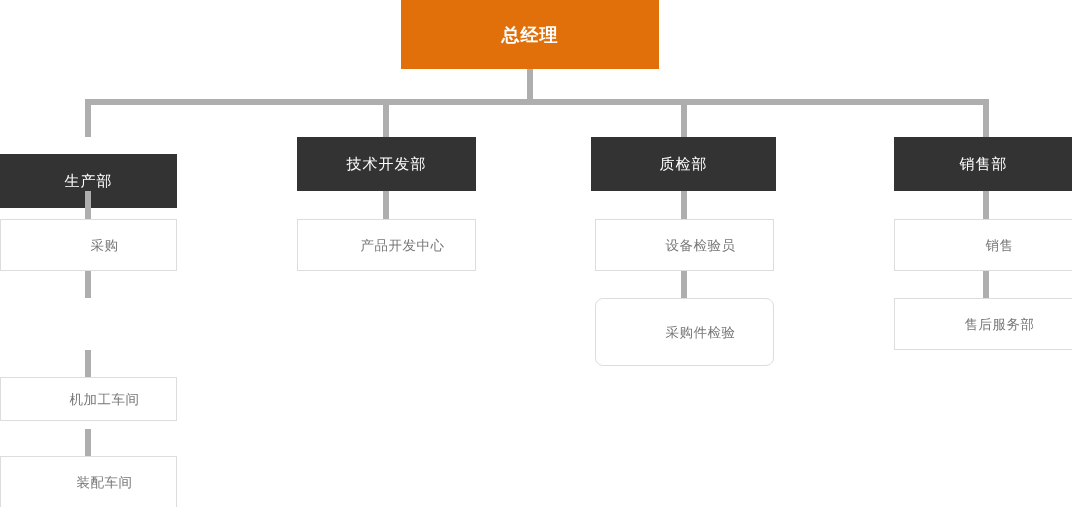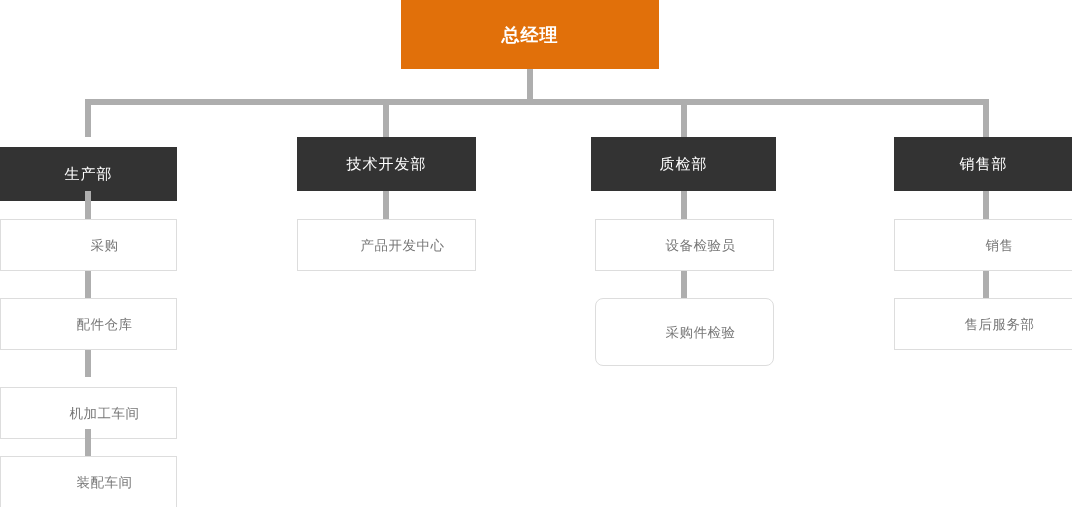--- a/index.html
+++ b/index.html
@@ -71,30 +71,29 @@
 
   <div class="conn" style="left:527px; top:69px; width:6px; height:36px;"></div>
 
   <div class="conn" style="left:85px; top:99px; width:904px; height:6px;"></div>
 
   <div class="conn" style="left:85px; top:99px; width:6px; height:38px;"></div>
   <div class="conn" style="left:383px; top:99px; width:6px; height:38px;"></div>
   <div class="conn" style="left:681px; top:99px; width:6px; height:38px;"></div>
   <div class="conn" style="left:983px; top:99px; width:6px; height:38px;"></div>
 
-  <div class="box box-dept" style="left:0px; top:147px; width:177px; height:54px;">生产部</div>
+  <div class="box box-dept" style="left:0px; top:154px; width:177px; height:54px;">生产部</div>
 
   <div class="conn" style="left:85px; top:191px; width:6px; height:28px;"></div>
   <div class="box box-unit" style="left:0px; top:219px; width:177px; height:52px;">采购</div>
 
   <div class="conn" style="left:85px; top:271px; width:6px; height:27px;"></div>
-  <div class="box box-unit" style="left:0px; top:298px; width:177px; height:52px;">配件仓库</div>
 
   <div class="conn" style="left:85px; top:350px; width:6px; height:27px;"></div>
-  <div class="box box-unit" style="left:0px; top:387px; width:177px; height:52px;">机加工车间</div>
+  <div class="box box-unit" style="left:0px; top:377px; width:177px; height:44px;">机加工车间</div>
 
   <div class="conn" style="left:85px; top:429px; width:6px; height:27px;"></div>
   <div class="box box-dept" style="left:297px; top:137px; width:179px; height:54px;">技术开发部</div>
 
   <div class="box box-unit" style="left:0px; top:456px; width:177px; height:52px;">装配车间</div>
 
   <div class="conn" style="left:383px; top:191px; width:6px; height:28px;"></div>
   <div class="box box-unit" style="left:297px; top:219px; width:179px; height:52px;">产品开发中心</div>
 
   <div class="box box-dept" style="left:591px; top:137px; width:185px; height:54px;">质检部</div>

